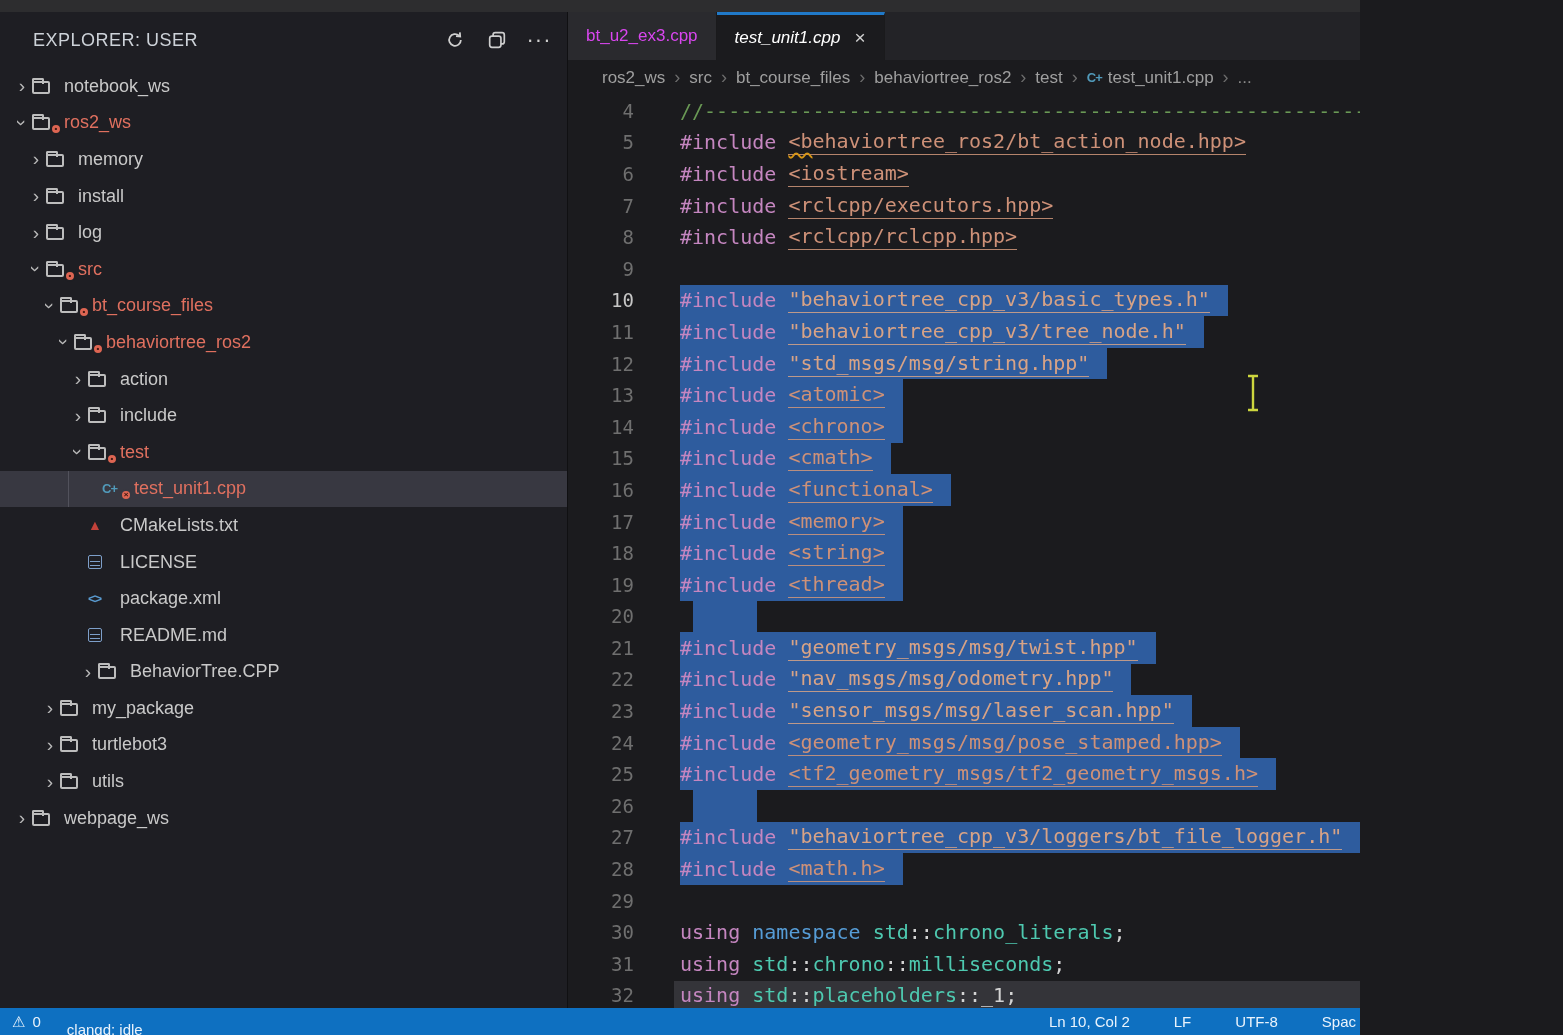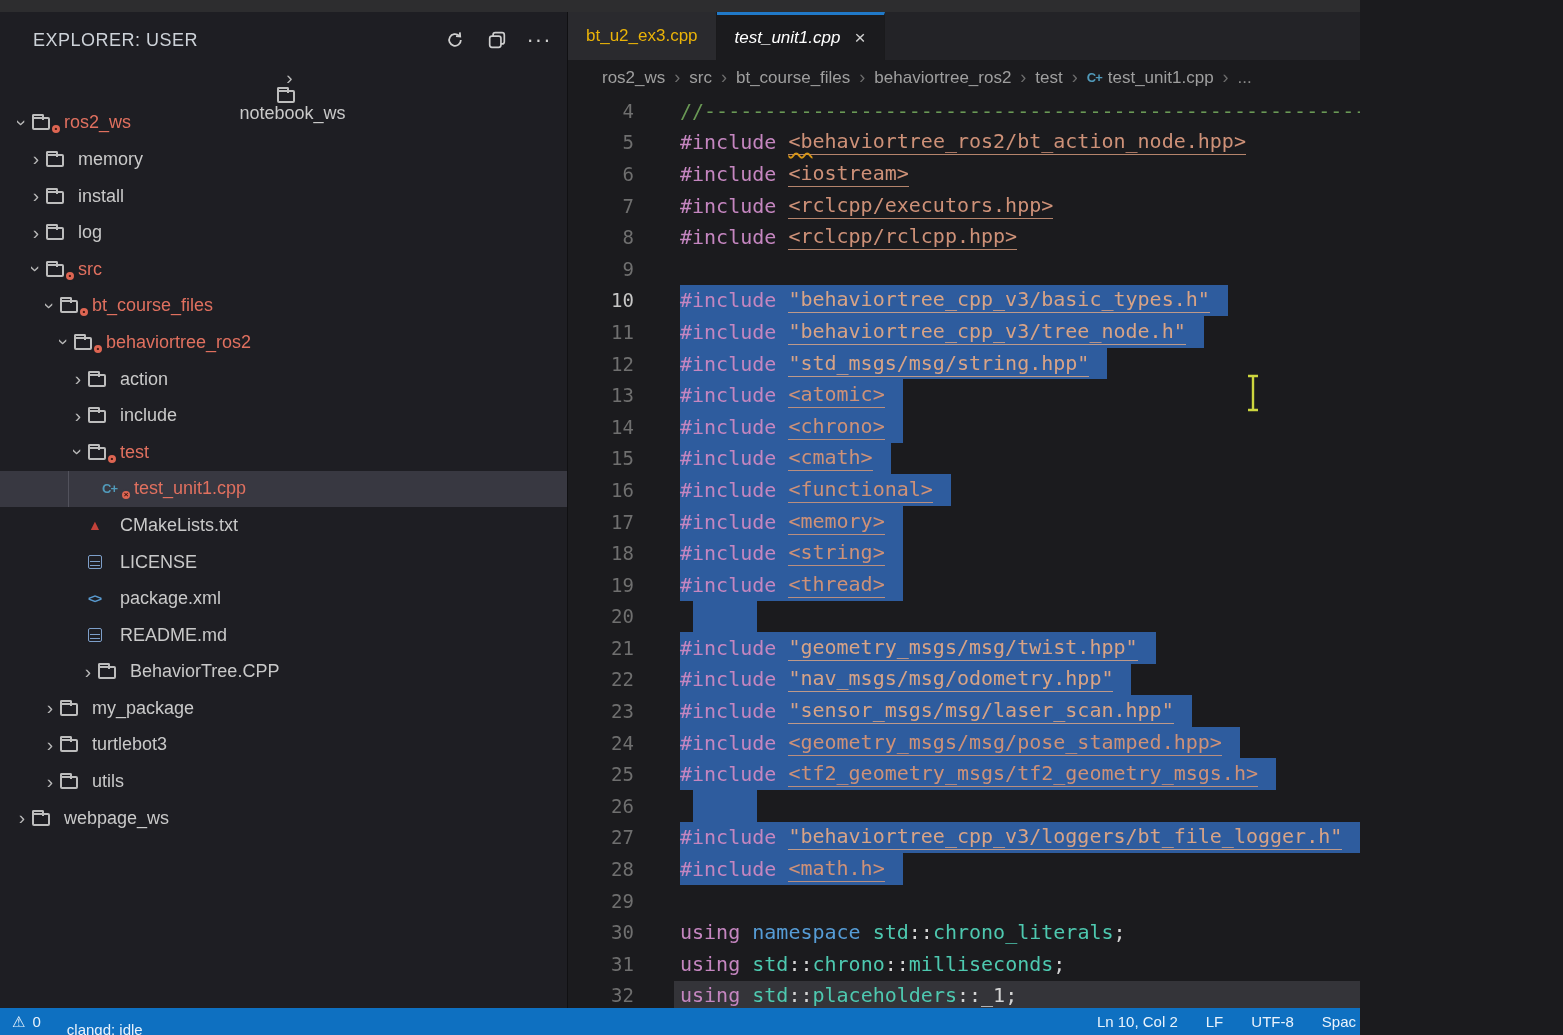--- a/index.html
+++ b/index.html
@@ -49,21 +49,21 @@
            color:#3a1410; font-size:8px; line-height:8px; font-weight:bold;
            display:flex; align-items:center; justify-content:center; }
   .trow.selected .badge { border-color:#383841; }
   .tlabel { font-size:18px; color:#c9c9c9; margin-left:6px; white-space:nowrap; }
   .tlabel.err { color:#e0705f; }
 
   
   .editor-col { flex:1 1 auto; display:flex; flex-direction:column; min-width:0; background:#1b1b1e; }
 
   .tabbar { height:48px; flex:0 0 auto; background:#232327; display:flex; align-items:stretch; }
-  .tab { display:flex; align-items:center; padding:0 18px; font-size:17px; color:#eab308;
+  .tab { display:flex; align-items:center; padding:0 18px; font-size:17px; color:#d946ef;
          background:#2a2a2e; border-right:1px solid #1a1a1c; cursor:pointer; position:relative; }
   .tab.active { background:#1b1b1e; color:#ffffff; font-style:italic; border-top:3px solid #2079c8; }
   .tab .close { margin-left:14px; font-style:normal; color:#d0d0d0; font-size:19px; line-height:16px; }
 
   .breadcrumb { height:35px; flex:0 0 auto; display:flex; align-items:center; padding-left:34px;
                 font-size:17px; color:#9f9f9f; gap:9px; background:#1b1b1e; }
   .bc-sep { color:#6d6d6d; font-size:18px; }
   .bc-item { display:flex; align-items:center; gap:6px; cursor:pointer; }
   .bc-ellipsis { color:#8a8a8a; }
 
@@ -92,21 +92,21 @@
   .selempty { display:inline-block; width:64px; height:31.6px; background:#2e5c9e; margin-left:13px; }
 
   .ibeam { position:absolute; left:676px; top:278px; z-index:5; }
 
   
   .statusbar { height:27px; flex:0 0 auto; background:#0e70c1; color:#eaf3fc; display:flex;
                align-items:center; font-size:15px; padding:0 4px 0 12px; }
   .sb-left { display:flex; align-items:center; gap:8px; }
   .sb-warn { display:flex; align-items:center; gap:7px; cursor:pointer; }
   .sb-lang { margin-left:18px; cursor:pointer;margin-top:15px; }
-  .sb-right { margin-left:auto; display:flex; align-items:center; gap:28px; }
+  .sb-right { margin-left:auto; display:flex; align-items:center; gap:44px; }
   .sb-right span { cursor:pointer; white-space:nowrap; }
 </style>
 </head>
 <body>
 
 <div class="app">
   <div class="titlebar"></div>
 
   <div class="main">
 
@@ -123,21 +123,21 @@
           <span class="act">
             <svg width="18" height="18" viewBox="0 0 16 16">
               <rect x="4.5" y="1.5" width="10" height="10" rx="2" fill="none" stroke="#cfcfcf" stroke-width="1.5"></rect>
               <rect x="1.5" y="4.5" width="10" height="10" rx="2" fill="#1e1e23" stroke="#cfcfcf" stroke-width="1.5"></rect>
             </svg>
           </span>
           <span class="act more-dots">···</span>
         </div>
       </div>
       <div class="tree" id="tree">
-          <div class="trow" style="padding-left: 12px; flex-direction: column;">
+          <div class="trow" style="padding-left: 12px;">
             <span class="chev right"></span>
             <span class="ticon">
               <span class="icon-folder"></span>
             </span>
             <span class="tlabel">notebook_ws</span>
           </div>
           <div class="trow" style="padding-left: 12px;">
             <span class="chev down"></span>
             <span class="ticon">
               <span class="icon-folder"></span>

